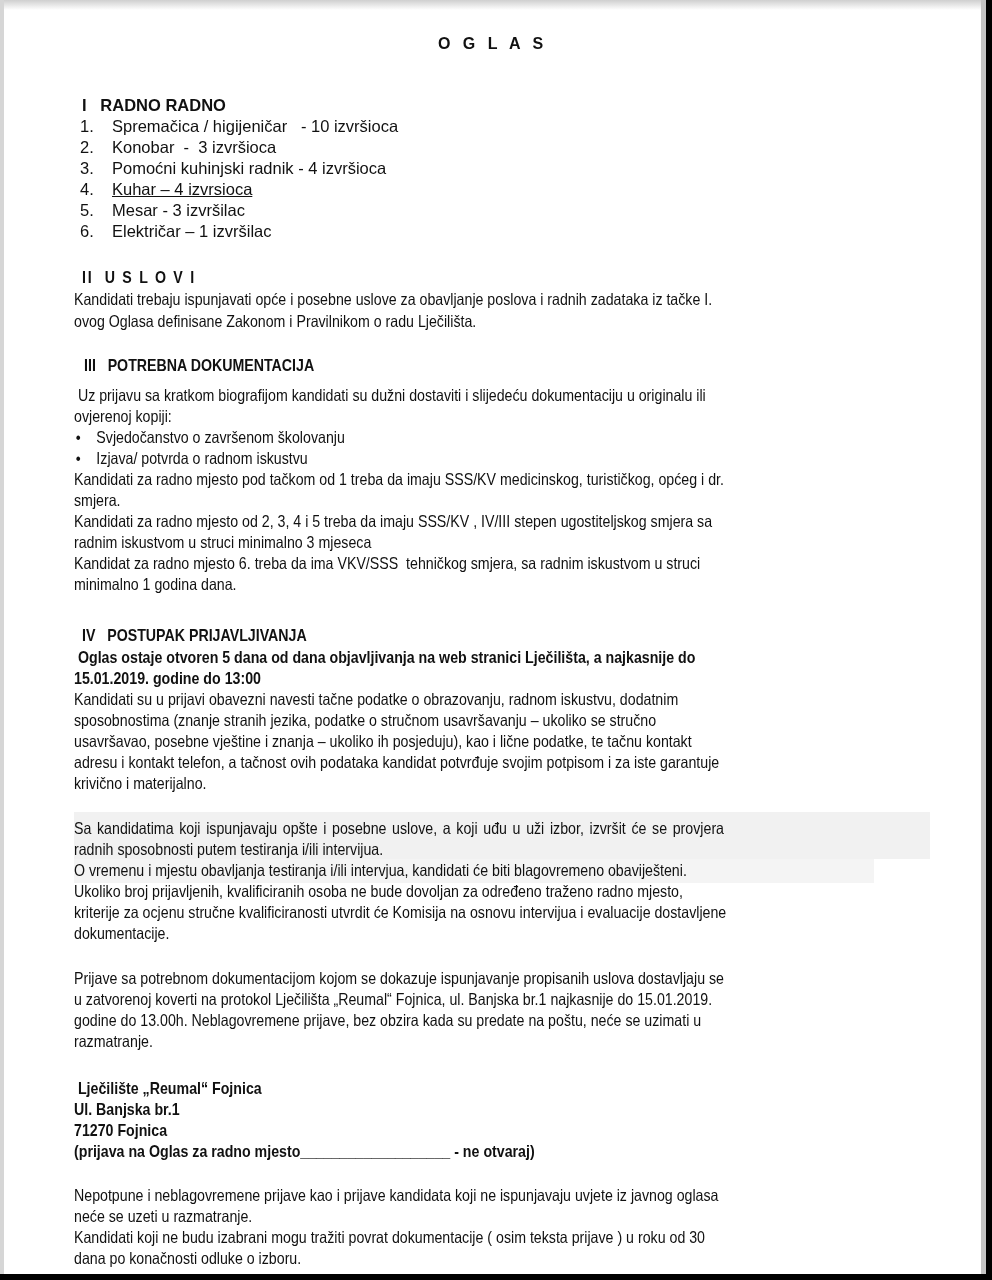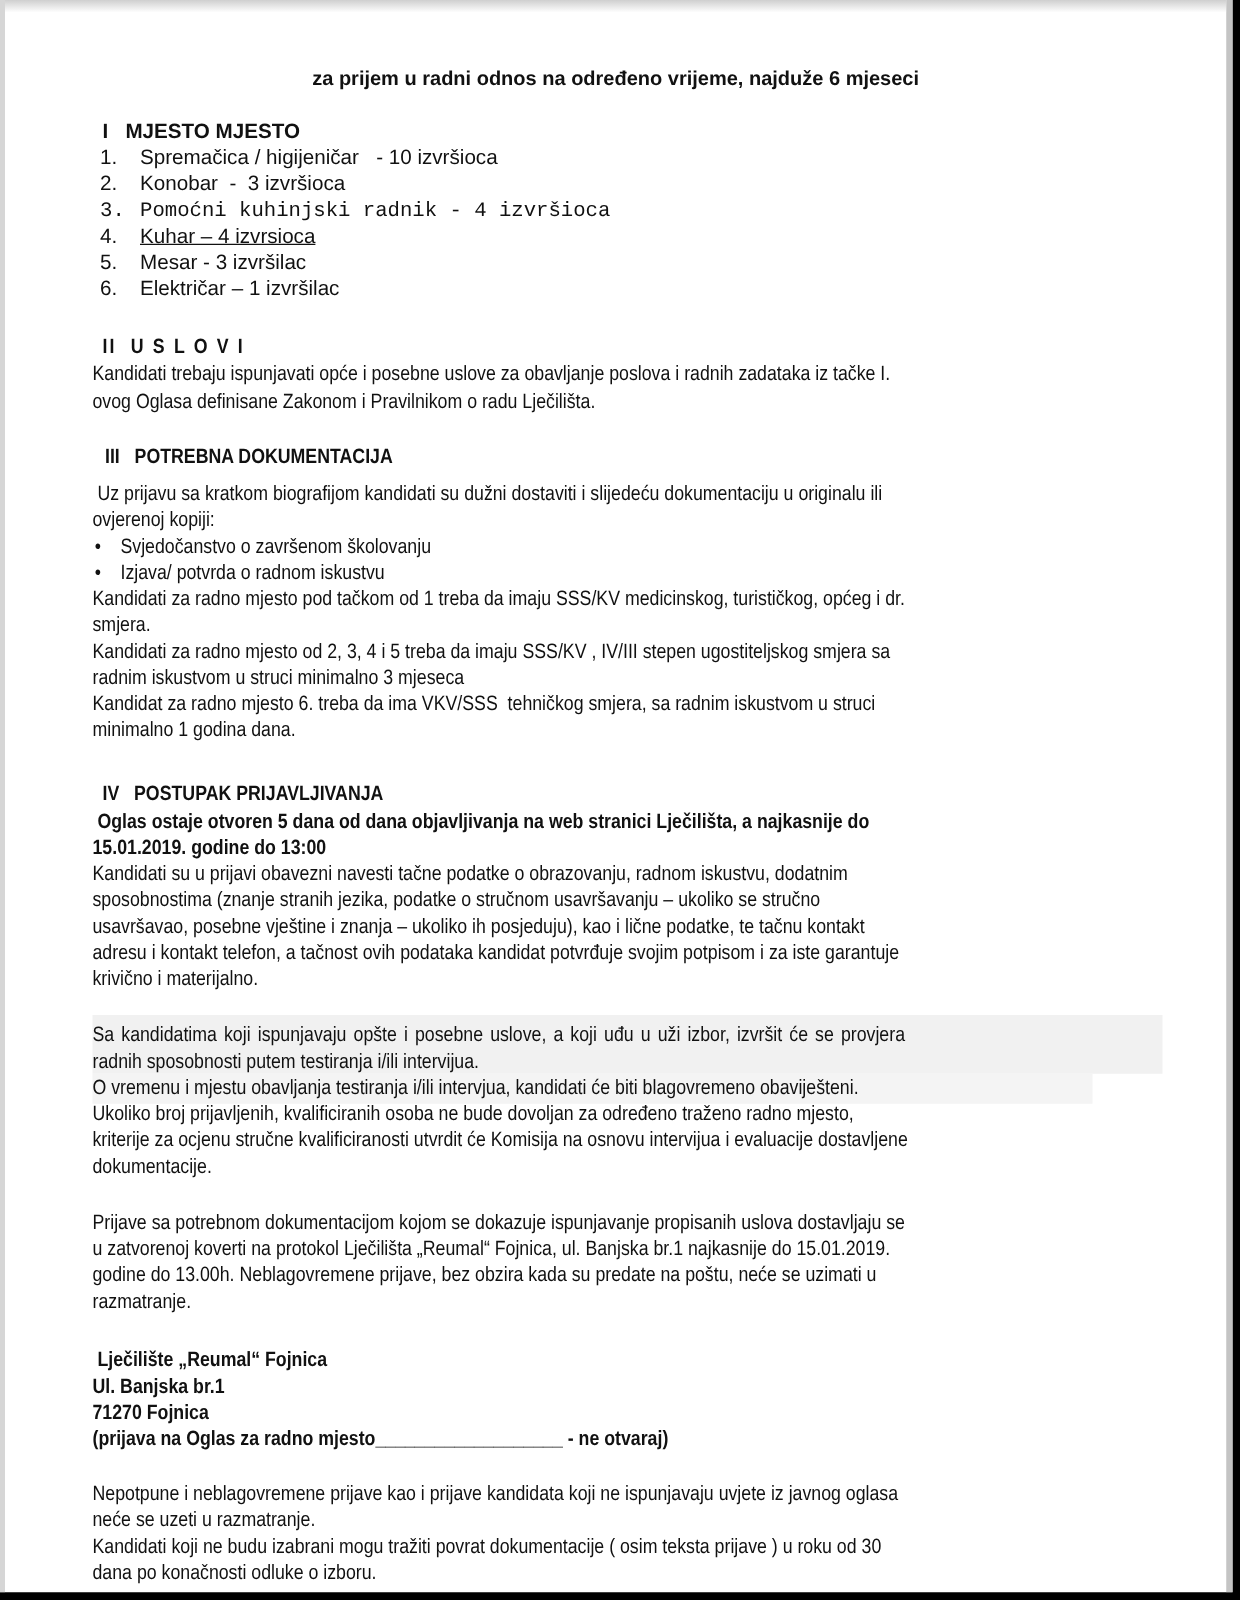--- a/index.html
+++ b/index.html
@@ -39,27 +39,27 @@
     position: absolute; left: 70px; width: 800px; top: 859px; height: 24px;
     background: #f4f4f4;
   }
   .footer-bar { position: absolute; left: 0; right: 0; bottom: 0; height: 6px; background: #000; }
 </style>
 </head>
 <body>
 
 <div class="page">
 
-  <div class="abs center subtitle" style="top:53px;">za prijem u radni odnos na određeno vrijeme, najduže 6 mjeseci</div>
+  <div class="abs center title" style="top:33px;">O G L A S</div>
 
-  <div class="abs bold" style="left:78px; top:95px; white-space:pre;">I   MJESTO MJESTO</div>
+  <div class="abs bold" style="left:78px; top:95px; white-space:pre;">I   RADNO RADNO</div>
   <div>
     <div class="abs" style="left:76px; top:116px;"><span class="num">1.</span><span style="white-space:pre;text-align:right;">Spremačica / higijeničar   - 10 izvršioca</span></div>
     <div class="abs" style="left:76px; top:137px;"><span class="num">2.</span><span style="white-space:pre;">Konobar  -  3 izvršioca</span></div>
-    <div class="abs" style="left:76px; top:158px;font-family:Liberation Mono, monospace;"><span class="num">3.</span><span style="white-space:pre;">Pomoćni kuhinjski radnik - 4 izvršioca</span></div>
+    <div class="abs" style="left:76px; top:158px;"><span class="num">3.</span><span style="white-space:pre;">Pomoćni kuhinjski radnik - 4 izvršioca</span></div>
     <div class="abs" style="left:76px; top:179px;"><span class="num">4.</span><span style="white-space:pre;text-decoration:underline;">Kuhar – 4 izvrsioca</span></div>
     <div class="abs" style="left:76px; top:200px;"><span class="num">5.</span><span style="white-space:pre;">Mesar - 3 izvršilac</span></div>
     <div class="abs" style="left:76px; top:221px;"><span class="num">6.</span><span style="white-space:pre;margin-top:46px;">Električar – 1 izvršilac</span></div>
   </div>
 
   <div class="abs bold narrow" style="left:78px; top:267px; white-space:pre; letter-spacing:2px;">II  U S L O V I</div>
   <div class="abs narrow" style="left:70px; top:289px;">Kandidati trebaju ispunjavati opće i posebne uslove za obavljanje poslova i radnih zadataka iz tačke I.</div>
   <div class="abs narrow" style="left:70px; top:311px;">ovog Oglasa definisane Zakonom i Pravilnikom o radu Lječilišta.</div>
 
   <div class="abs bold narrow" style="left:80px; top:355px; white-space:pre;">III   POTREBNA DOKUMENTACIJA</div>

